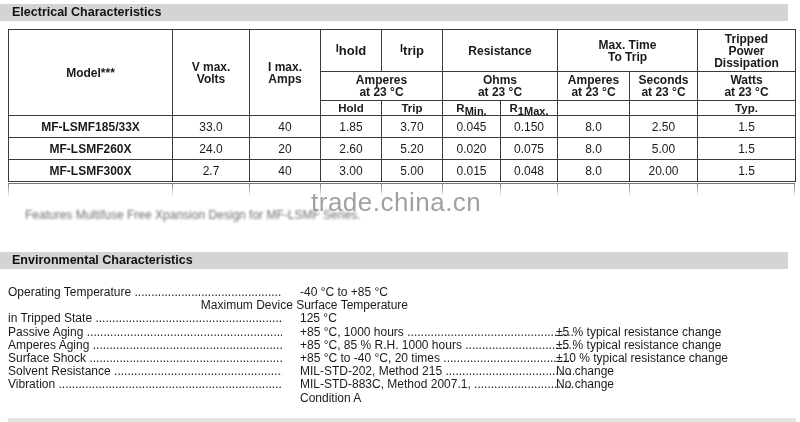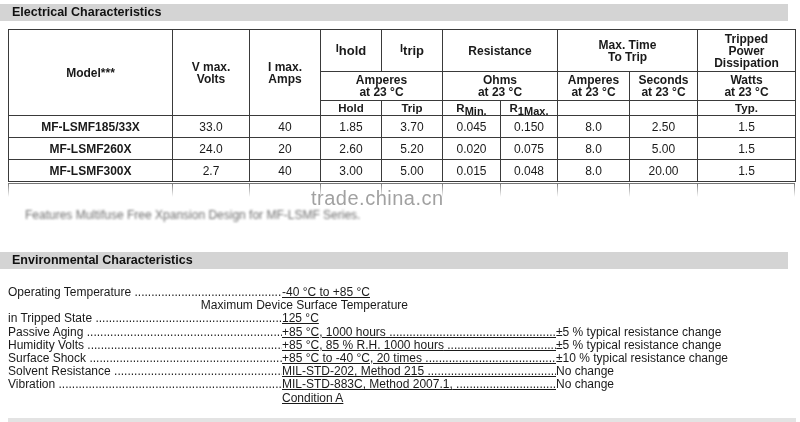--- a/index.html
+++ b/index.html
@@ -34,27 +34,27 @@
     position: absolute; left: 8px; top: 183px; width: 787px; height: 2px;
     border-top: 1px solid #777;
   }
   .tick { position: absolute; top: 183px; width: 1px; height: 14px;
     background: linear-gradient(#777, rgba(255,255,255,0)); }
   .footnote {
     position: absolute; left: 25px; top: 208px; font-size: 12px; color: #555;
     filter: blur(1.2px); opacity: 0.85; white-space: nowrap;
   }
   .watermark {
-    position: absolute; left: 311px; top: 187px; font-size: 20px; color: #8a8a8a;
+    position: absolute; left: 311px; top: 187px; font-size: 26px; color: #8a8a8a;
     opacity: 0.8; letter-spacing: 0.5px; white-space: nowrap;
   }
   .env { position: absolute; left: 8px; top: 286px; font-size: 12px; line-height: 13.2px; }
   .env-row { position: relative; height: 13.2px; white-space: nowrap; }
   .env-label { position: absolute; left: 0; width: 274px; overflow: hidden; text-align: right; }
-  .env-value { position: absolute; left: 274px; width: 274px; overflow: hidden; text-decoration: underline; }
+  .env-value { position: absolute; left: 292px; width: 274px; overflow: hidden; }
   .env-result { position: absolute; left: 548px; text-align: right; }
   .dots::after {
     content: " ....................................................................................................";
     color: #1a1a1a;
   }
   .bottom-bar { position: absolute; left: 8px; top: 418px; width: 788px; height: 4px; background: #e3e3e3; }
 </style>
 </head>
 <body>
 
@@ -196,21 +196,21 @@
   <div class="env-row">
     <span class="env-label dots">in Tripped State</span>
     <span class="env-value">125 °C</span>
   </div>
   <div class="env-row">
     <span class="env-label dots">Passive Aging</span>
     <span class="env-value dots">+85 °C, 1000 hours</span>
     <span class="env-result">±5 % typical resistance change</span>
   </div>
   <div class="env-row">
-    <span class="env-label dots">Humidity Volts</span>
+    <span class="env-label dots">Amperes Aging</span>
     <span class="env-value dots">+85 °C, 85 % R.H. 1000 hours</span>
     <span class="env-result">±5 % typical resistance change</span>
   </div>
   <div class="env-row">
     <span class="env-label dots">Surface Shock</span>
     <span class="env-value dots">+85 °C to -40 °C, 20 times</span>
     <span class="env-result">±10 % typical resistance change</span>
   </div>
   <div class="env-row">
     <span class="env-label dots">Solvent Resistance</span>

